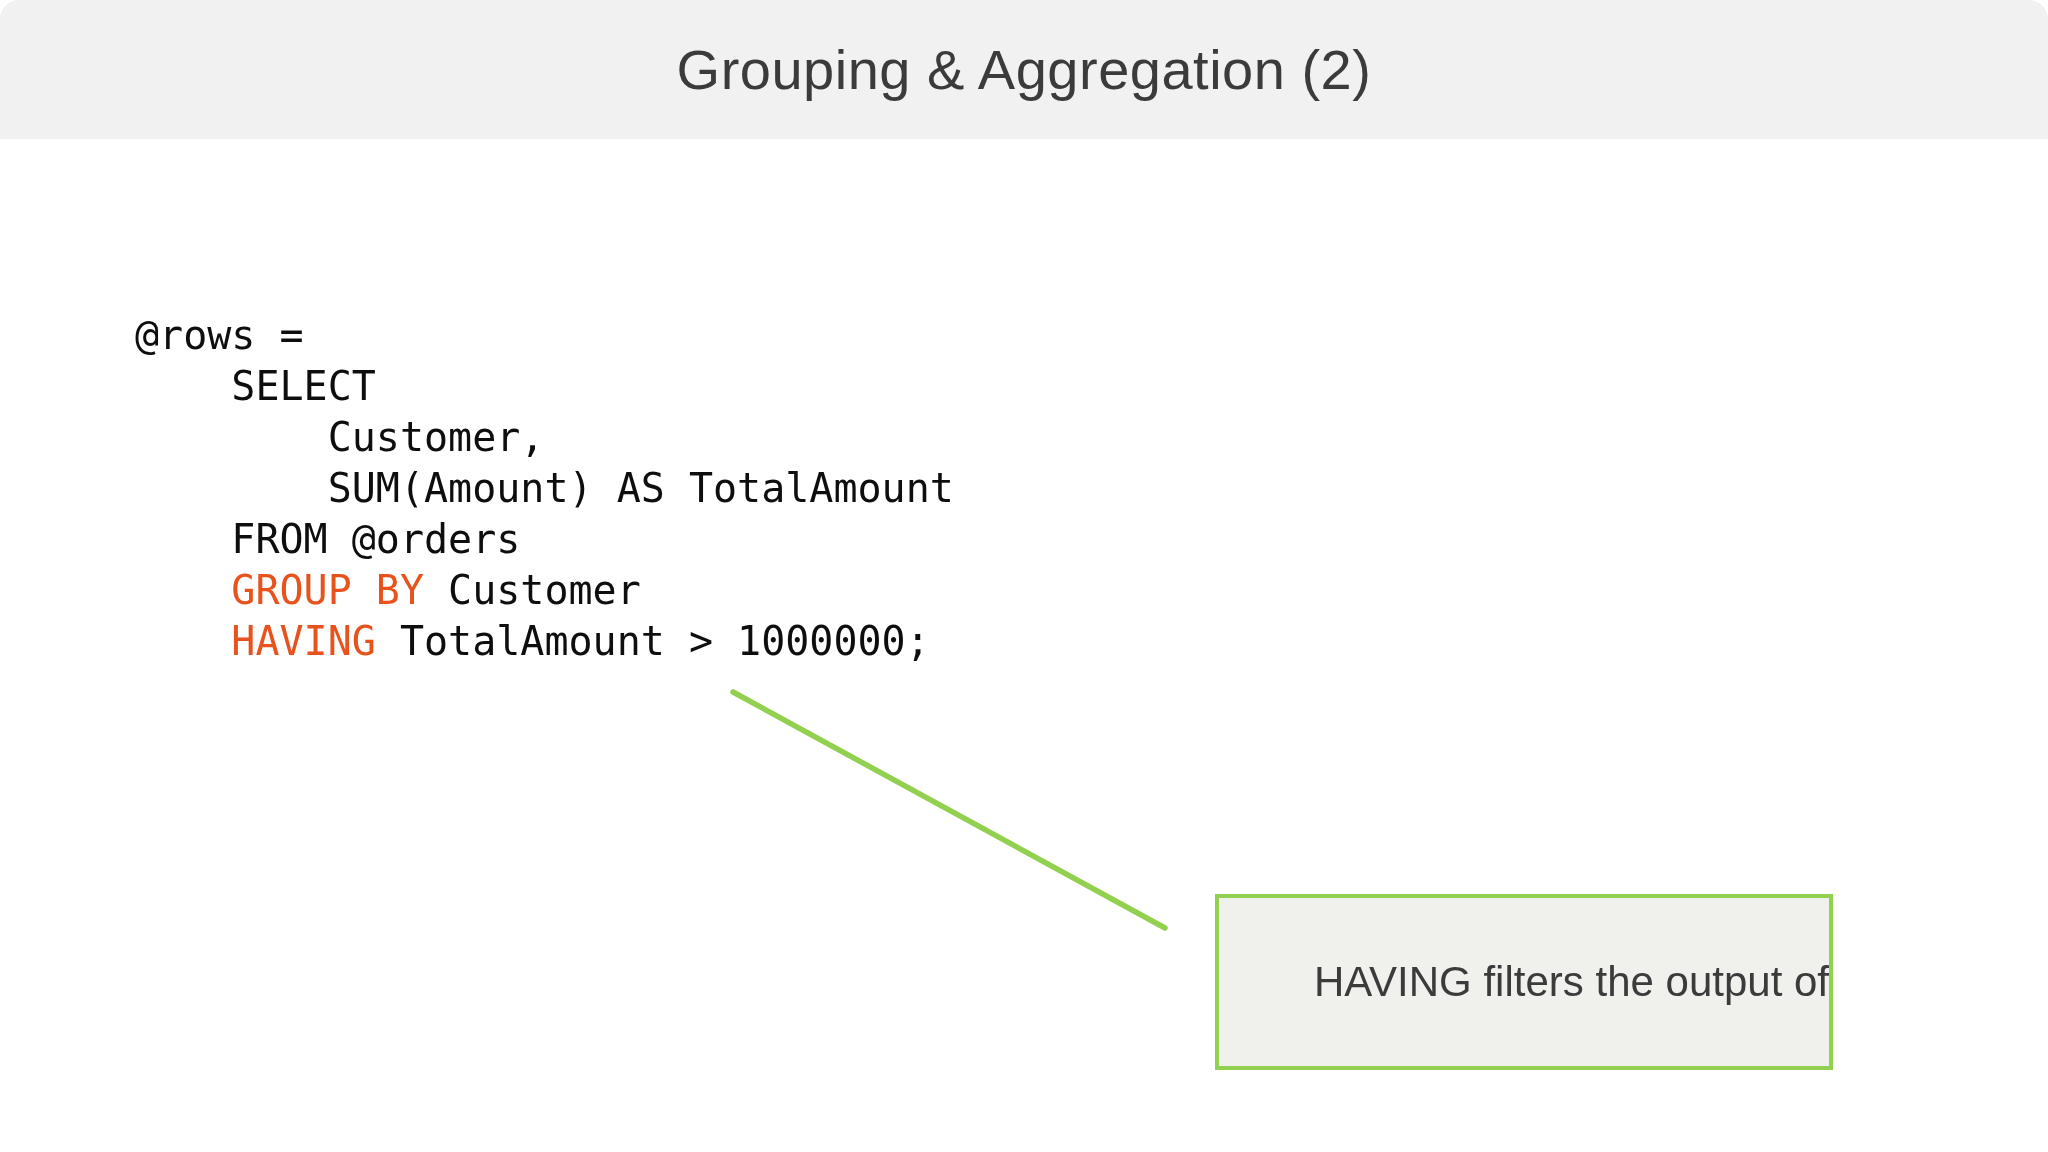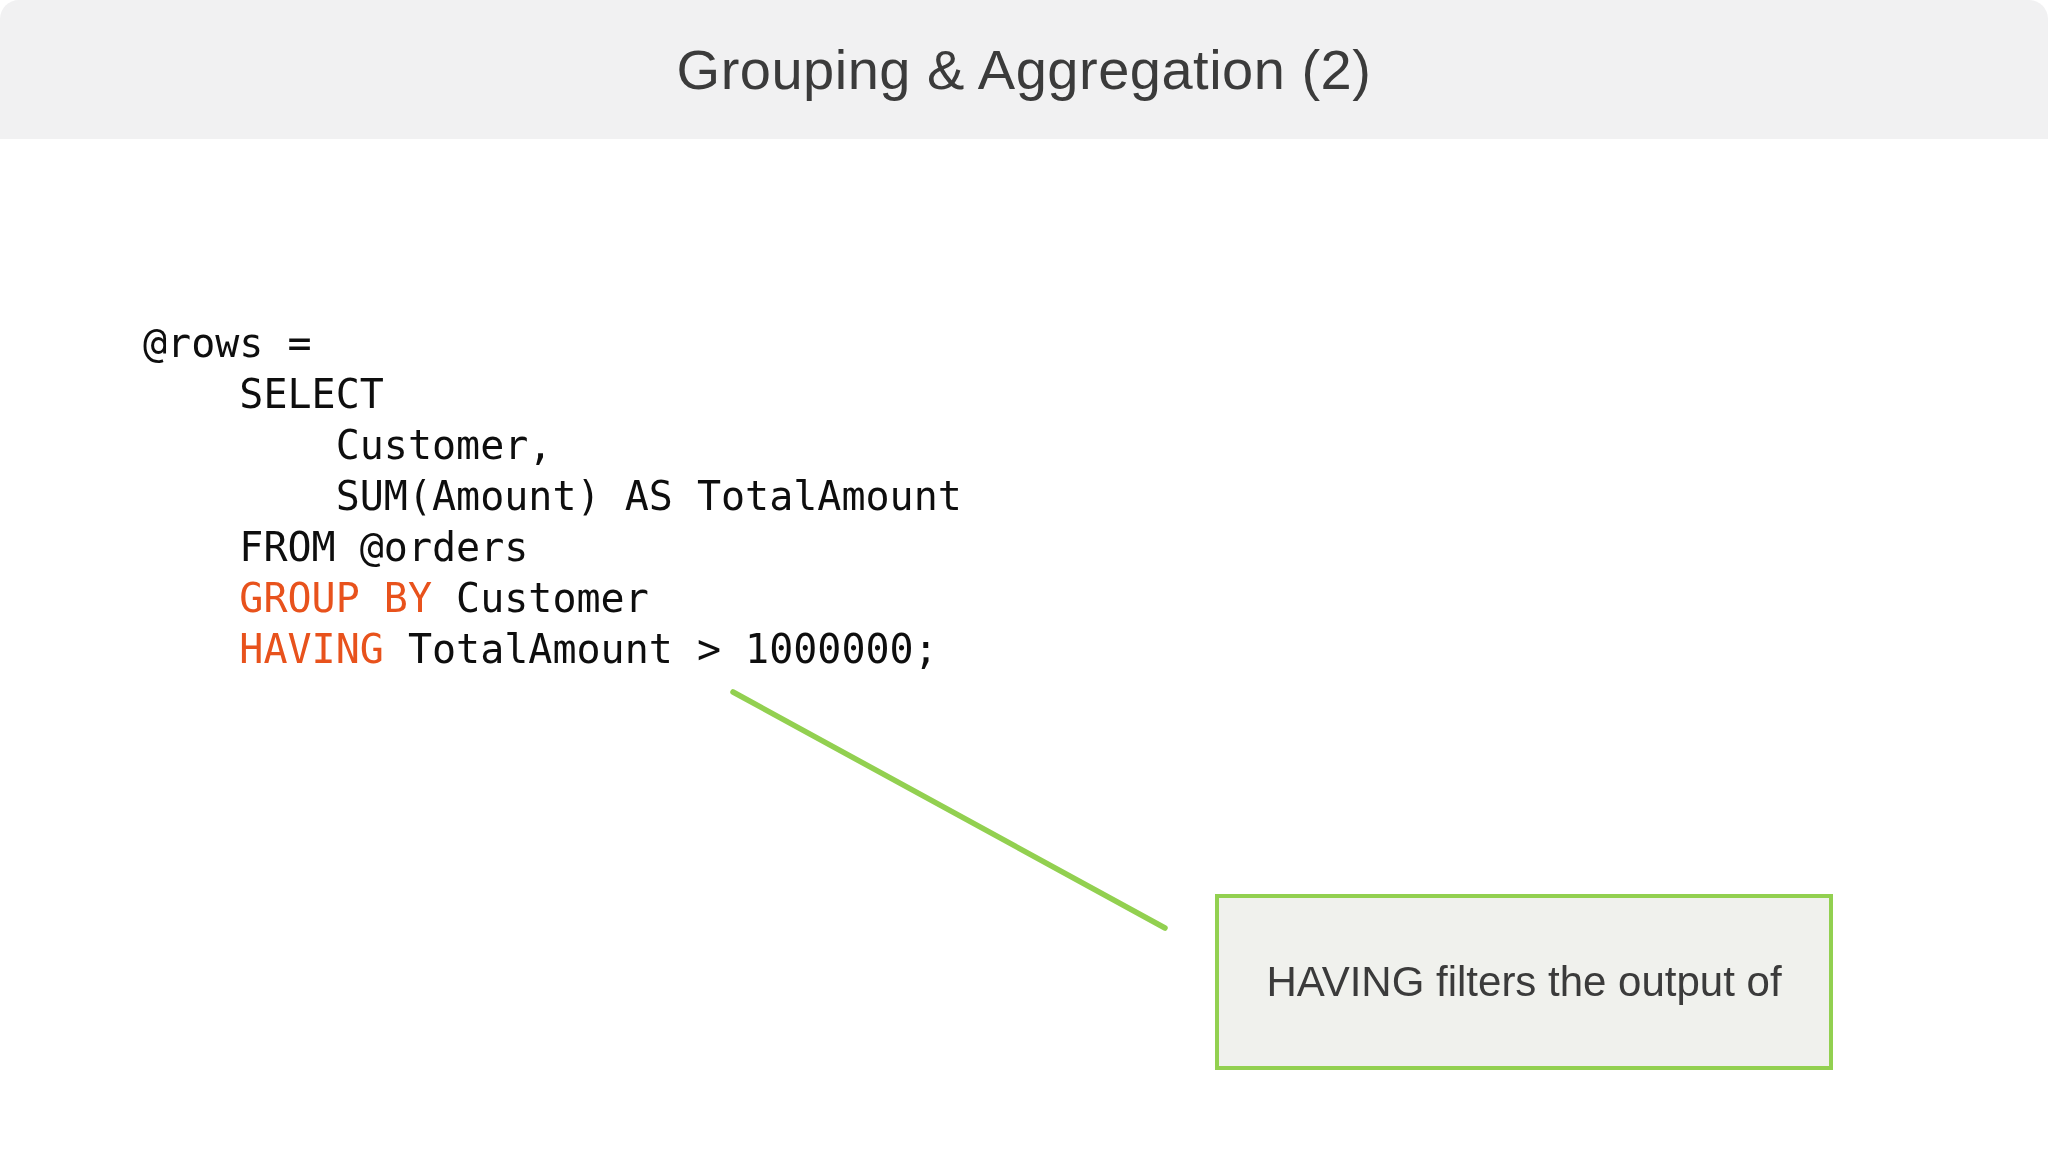--- a/index.html
+++ b/index.html
@@ -32,21 +32,21 @@
     font-size: 56px;
     font-weight: 300;
     letter-spacing: 0.5px;
     color: var(--title-color, #3B3B3B);
     font-family: "Liberation Sans", sans-serif;
   }
   .code-block {
     position: absolute;
     left: 131px;
     top: 306px;
-    margin: 12px;
+    margin: 4px;
     font-family: "DejaVu Sans Mono", "Liberation Mono", monospace;
     font-size: 40px;
     line-height: 51px;
     color: var(--code-color, #0E0E0E);
   }
   .code-line {
     white-space: pre;
   }
   .code-line .kw {
     color: var(--kw-color, #E8521C);
@@ -64,21 +64,21 @@
     position: absolute;
     left: 1215px;
     top: 894px;
     width: 618px;
     height: 176px;
     box-sizing: border-box;
     border: 4px solid var(--green, #92D050);
     background: var(--callout-bg, #F0F1ED);
     display: flex;
     align-items: center;
-    justify-content: center;
+    justify-content: flex-end;
     text-align: center;
   }
   .callout-text {
     font-size: 42px;
     line-height: 54px;
     font-weight: 300;
     color: var(--title-color, #3B3B3B);
     font-family: "Liberation Sans", sans-serif;
   }
 </style>

